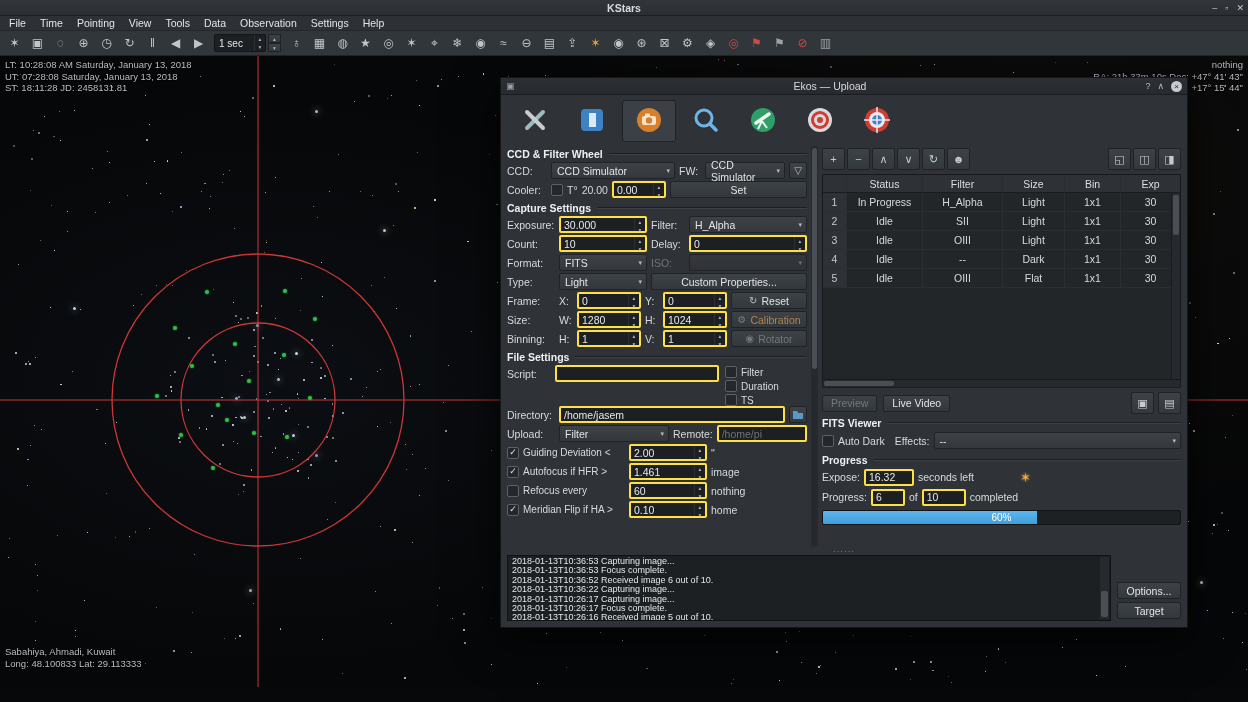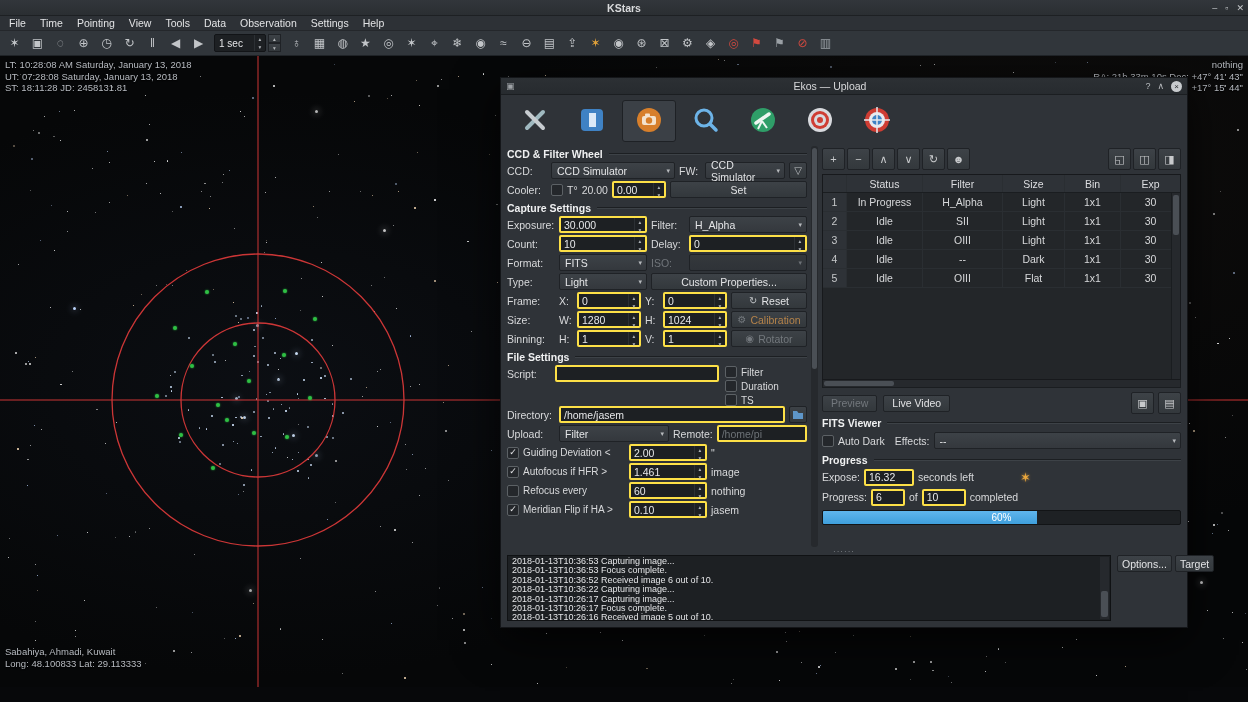--- a/index.html
+++ b/index.html
@@ -118,21 +118,21 @@
   .plabel{position:absolute;left:0;right:0;text-align:center;font-size:10px;line-height:13px;color:#fff;}
   .busy{font-size:13px;color:#eba73c;text-shadow:0 0 3px rgba(235,167,60,.8);}
 
   
   .splitter{height:8px;display:flex;align-items:center;justify-content:center;color:#7d8287;font-size:8px;letter-spacing:1px;}
   .log-wrap{display:flex;gap:6px;height:66px;}
   .log-box{flex:1;background:#1d2023;border:1px solid #101214;position:relative;overflow:hidden;padding:1px 12px 1px 4px;}
   .log-line{font-size:9px;line-height:9.4px;color:#e4e5e7;white-space:nowrap;}
   .log-sb{position:absolute;right:1px;top:1px;bottom:1px;width:9px;background:#26292d;}
   .log-sb .thumb{position:absolute;left:1px;right:1px;bottom:2px;height:26px;background:#4a4f55;border-radius:2px;}
-  .log-btns{width:64px;display:flex;flex-direction:row;gap:3px;padding-bottom:2px;}
+  .log-btns{width:64px;display:flex;flex-direction:column;gap:3px;justify-content:flex-end;padding-bottom:2px;}
   .log-btns .btn{height:17px;padding:0 4px;}
 </style>
 </head>
 <body>
 
 <div class="screen">
 
   <div class="titlebar">
     <div class="tb-title">KStars</div>
     <div class="tb-controls">
@@ -1247,21 +1247,21 @@
                 <i class="mark">✓</i>
               </span>
             <span class="lbl w100">Meridian Flip if HA &gt;</span>
             <div class="field w78">
                 <input value="0.10" style="">
                 <span class="spin-btns">
                   <i>▴</i>
                   <i>▾</i>
                 </span>
               </div>
-            <span class="lbl">jasem</span>
+            <span class="lbl">home</span>
           </div>
         </div>
 
         <div class="pane-scroll">
             <div class="thumb"></div>
           </div>
 
         <div class="col-right">
 
           <div class="q-toolbar">

